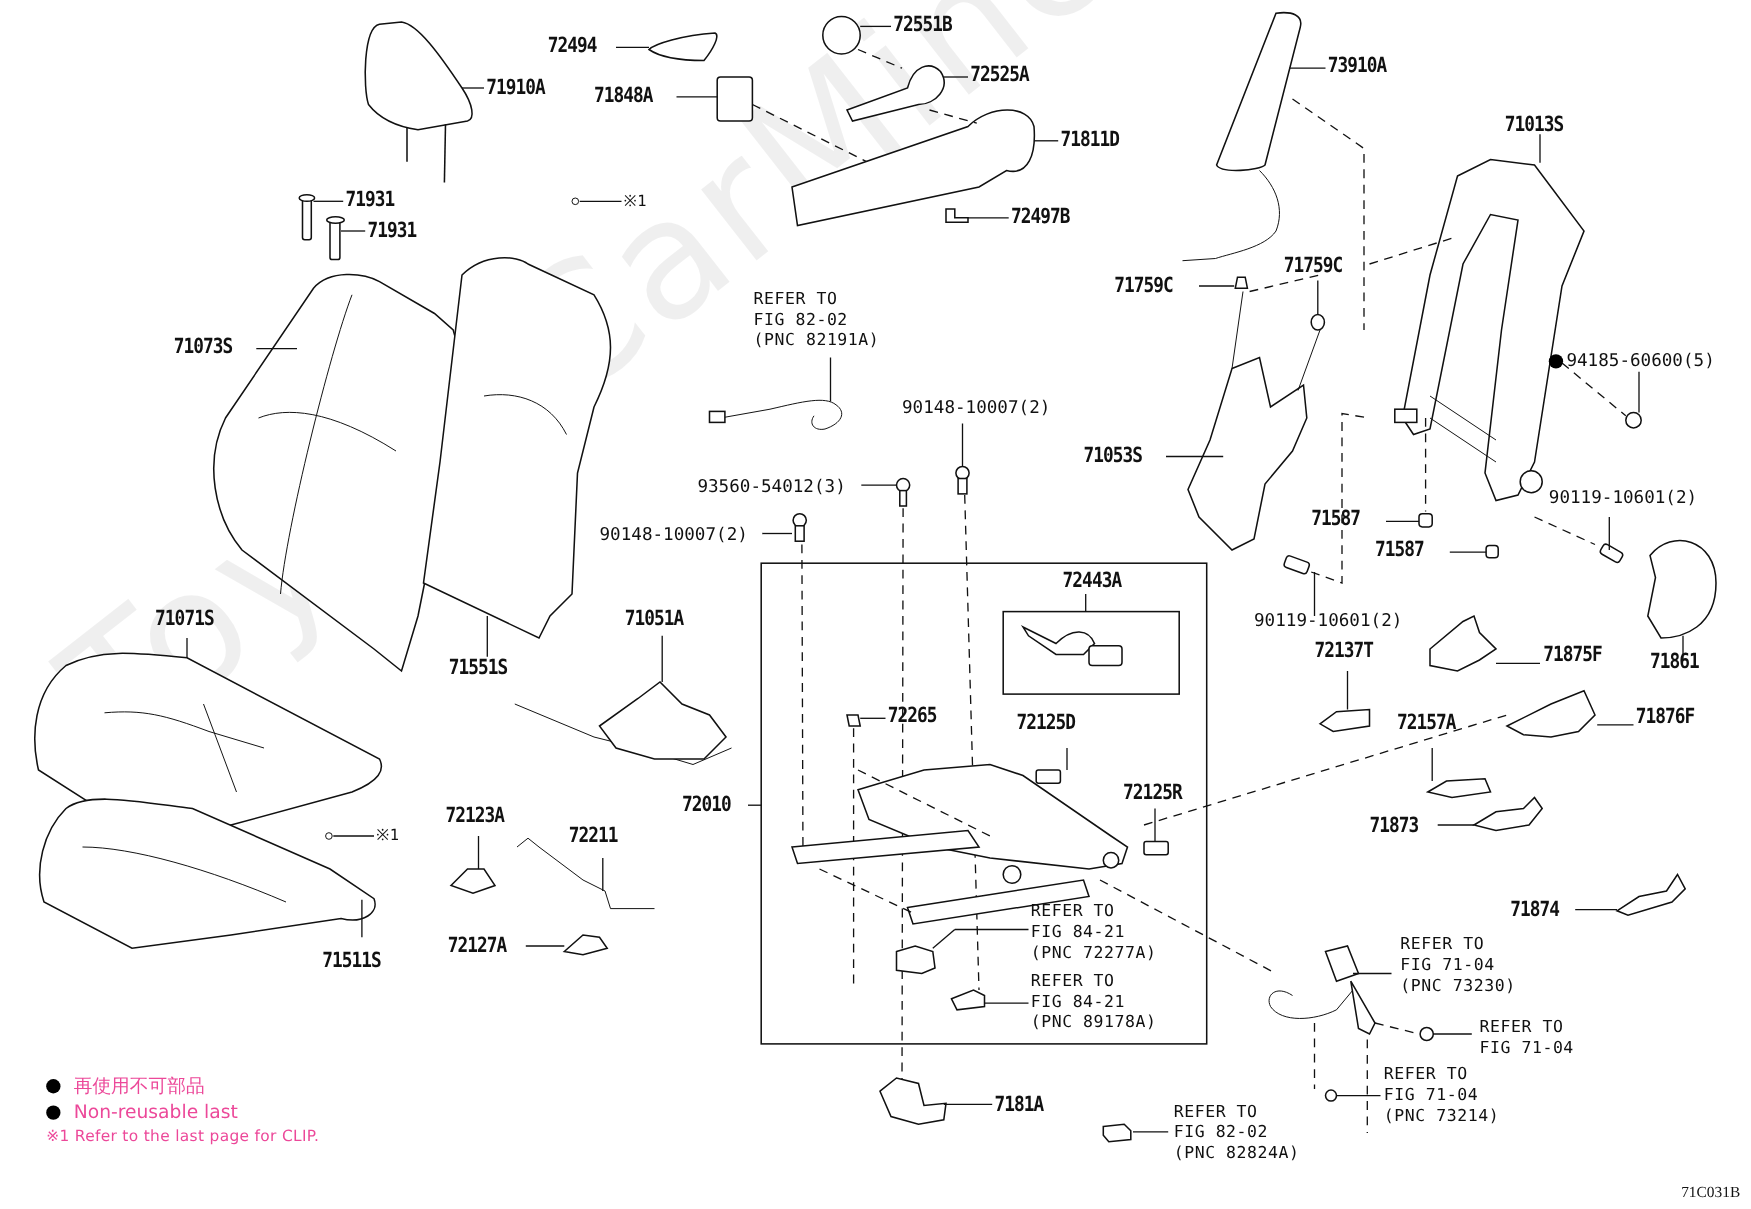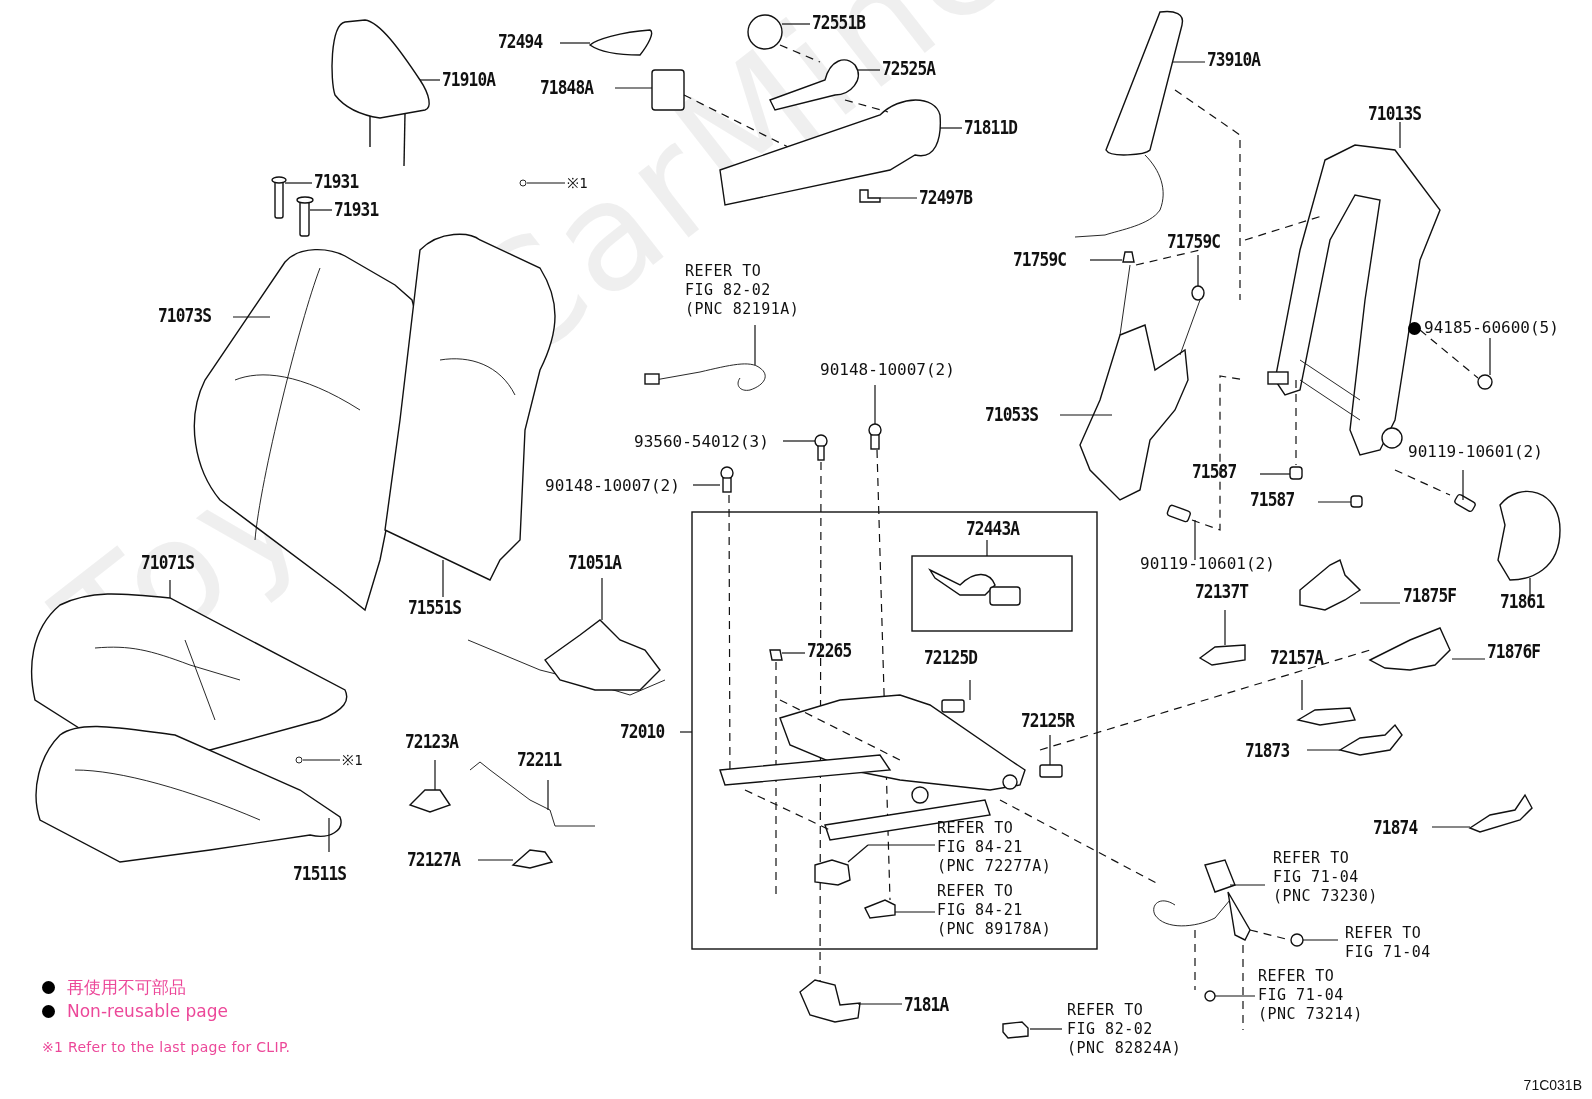--- a/index.html
+++ b/index.html
@@ -3,22 +3,22 @@
 <meta charset="utf-8">
 <style>
   html, body { margin:0; padding:0; background:#ffffff; }
   body { width:1592px; height:1099px; position:relative; overflow:hidden; font-family:"DejaVu Sans Mono", monospace; color:#111; }
   #canvas { position:absolute; left:0; top:0; width:1592px; height:1099px; }
   .lbl { position:absolute; font-family:"DejaVu Sans Mono", monospace; font-weight:bold; font-size:19px; letter-spacing:-1px; white-space:nowrap; line-height:1; color:#111; transform:scaleX(0.85); transform-origin:left top; }
   .ref { position:absolute; font-family:"DejaVu Sans Mono", monospace; font-size:15px; line-height:19px; white-space:pre; color:#111; letter-spacing:0.5px; }
   .legend { position:absolute; left:42px; top:975px; font-family:"DejaVu Sans", sans-serif; color:#ec4899; }
   .legend .row { display:flex; align-items:center; height:24px; font-size:17px; }
   .legend .dot { width:13px; height:13px; background:#000; border-radius:50%; margin-right:12px; display:inline-block; }
-  .legend .note { font-size:14px; letter-spacing:0.3px; margin-top:16px; }
-  .figid { position:absolute; right:10px; bottom:6px; font-family:Liberation Sans, sans-serif; font-size:14px; color:#111; }
+  .legend .note { font-size:14px; letter-spacing:0.3px; margin-top:2px; }
+  .figid { position:absolute; right:10px; bottom:6px; font-family:Liberation Serif, serif; font-size:14px; color:#111; }
   .watermark { position:absolute; left:80px; top:560px; font-family:"DejaVu Sans", sans-serif; font-size:150px; color:#000; opacity:0.06; transform:rotate(-38deg); transform-origin:left center; white-space:nowrap; letter-spacing:4px; pointer-events:none; }
   svg .part { fill:#fff; stroke:#111; stroke-width:1.4; }
   svg .thin { fill:none; stroke:#111; stroke-width:0.9; }
   svg .lead { fill:none; stroke:#111; stroke-width:1.2; }
   svg .dash { fill:none; stroke:#111; stroke-width:1.2; stroke-dasharray:8 6; }
   svg .box { fill:none; stroke:#111; stroke-width:1.4; }
   .nr-dot { position:absolute; width:13px; height:13px; border-radius:50%; background:#000; }
 </style>
 </head>
 <body>
@@ -331,18 +331,18 @@
 FIG 82-02
 (PNC 82824A)</div>
 
 <div class="legend">
   <div class="row">
     <span class="dot"></span>
     <span>再使用不可部品</span>
   </div>
   <div class="row">
     <span class="dot"></span>
-    <span>Non-reusable page</span>
+    <span>Non-reusable last</span>
   </div>
   <div class="note">※1 Refer to the last page for CLIP.</div>
 </div>
 
 <div class="figid">71C031B</div>
 
 </body></html>

